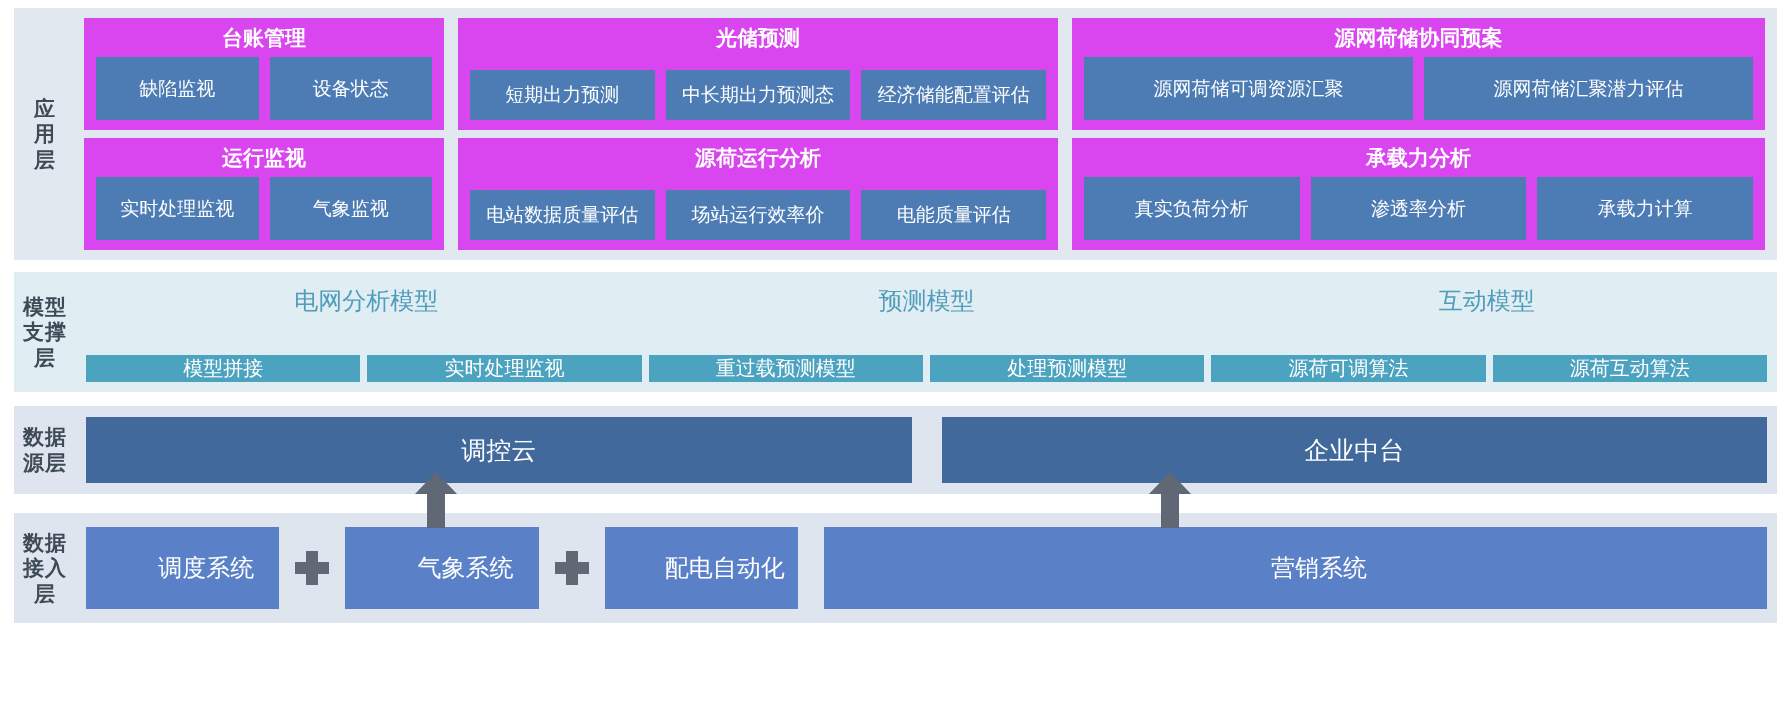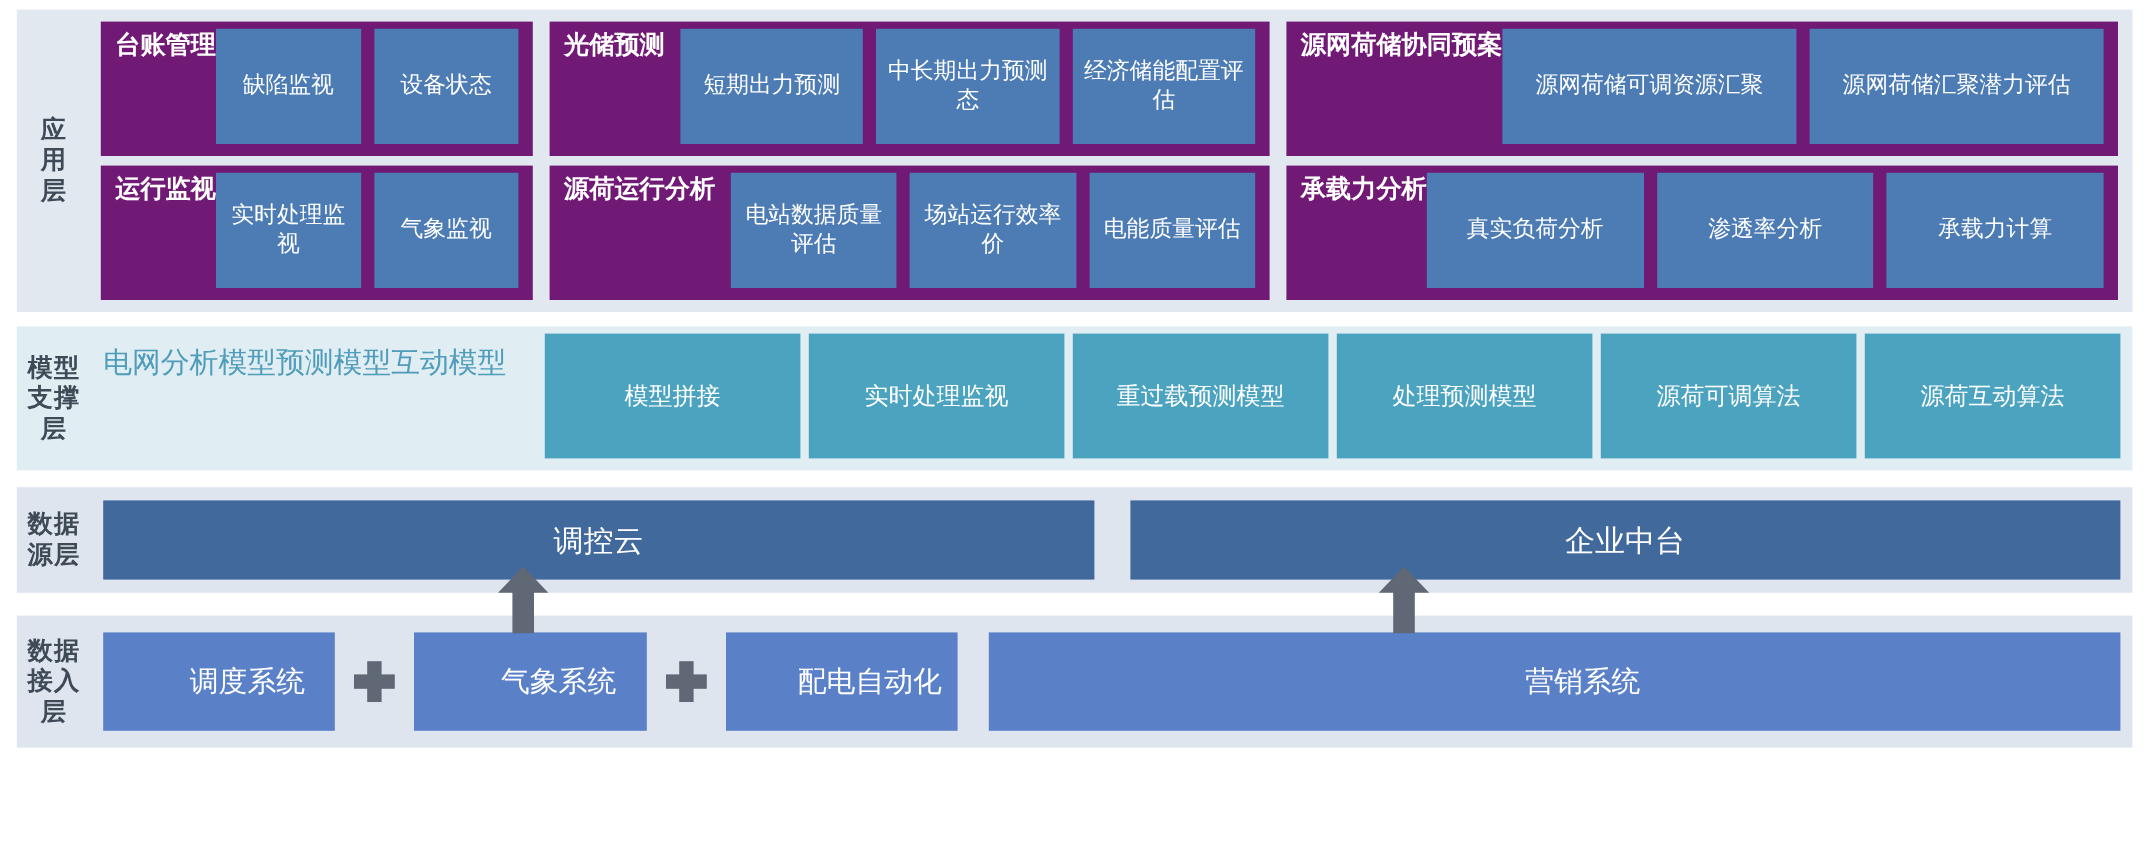--- a/index.html
+++ b/index.html
@@ -65,25 +65,25 @@
     flex-direction: column;
     gap: 8px;
     padding: 10px 12px 10px 8px;
   }
   .app-row {
     flex: 1 1 0;
     display: flex;
     gap: 14px;
   }
   .app-group {
-    background: #701a75;
+    background: #d946ef;
     box-sizing: border-box;
     padding: 6px 12px 10px 12px;
     display: flex;
-    flex-direction: row;
+    flex-direction: column;
     align-items: stretch;
   }
   .app-group.w1 { flex: 0 0 360px; }
   .app-group.w2 { flex: 0 0 600px; gap: 13px; }
   .app-group.w3 { flex: 1 1 auto; }
 
   .group-title {
     color: #ffffff;
     font-weight: bold;
     font-size: 21px;
@@ -113,21 +113,21 @@
     word-break: break-all;
   }
 
   
   #model-layer {
     top: 272px;
     height: 120px;
     background: #e0edf2;
   }
   #model-layer .layer-body {
-    flex-direction: row;
+    flex-direction: column;
     padding: 6px 10px 10px 10px;
     gap: 32px;
   }
   .model-heads {
     display: flex;
     height: 48px;
     align-items: center;
   }
   .model-head {
     flex: 1 1 0;

